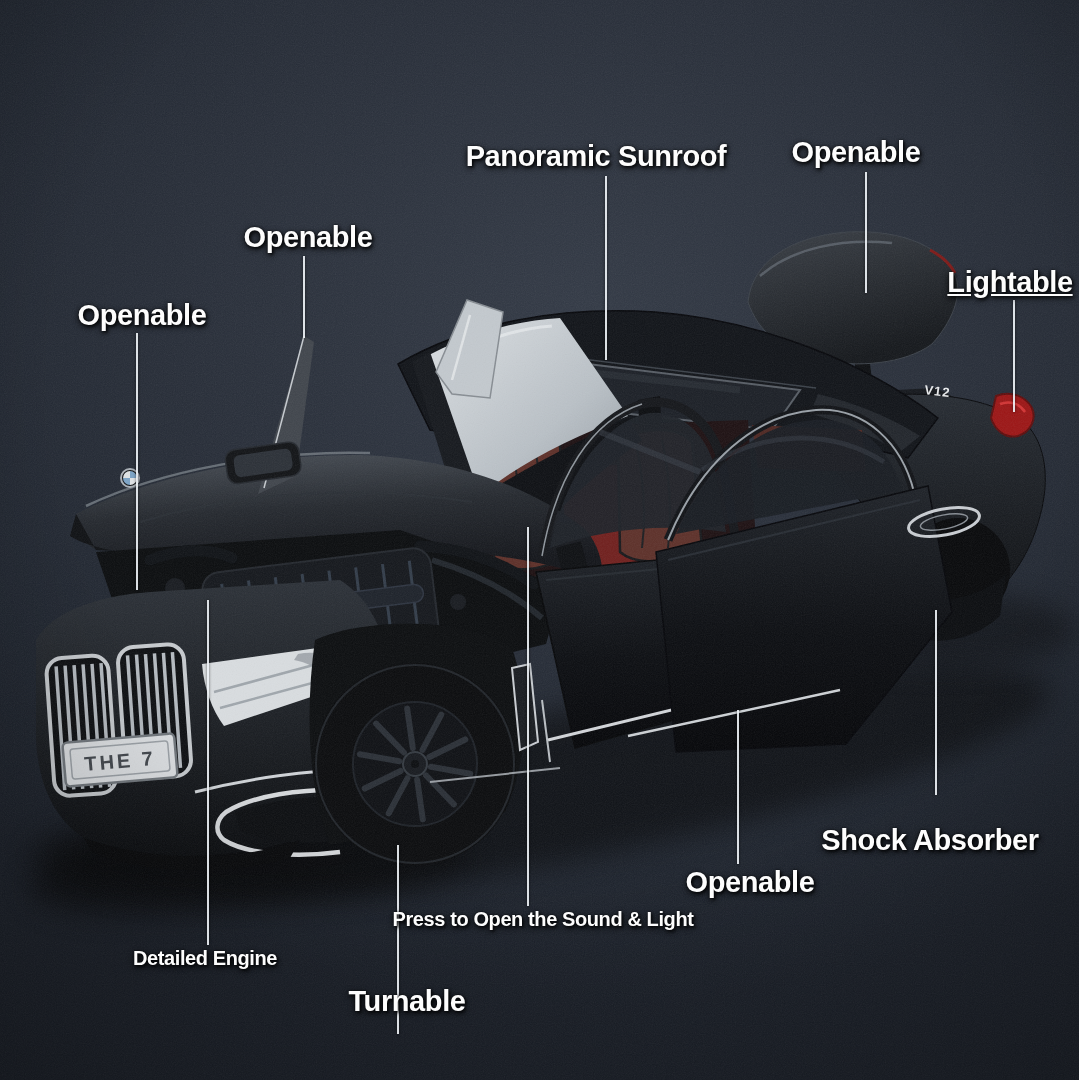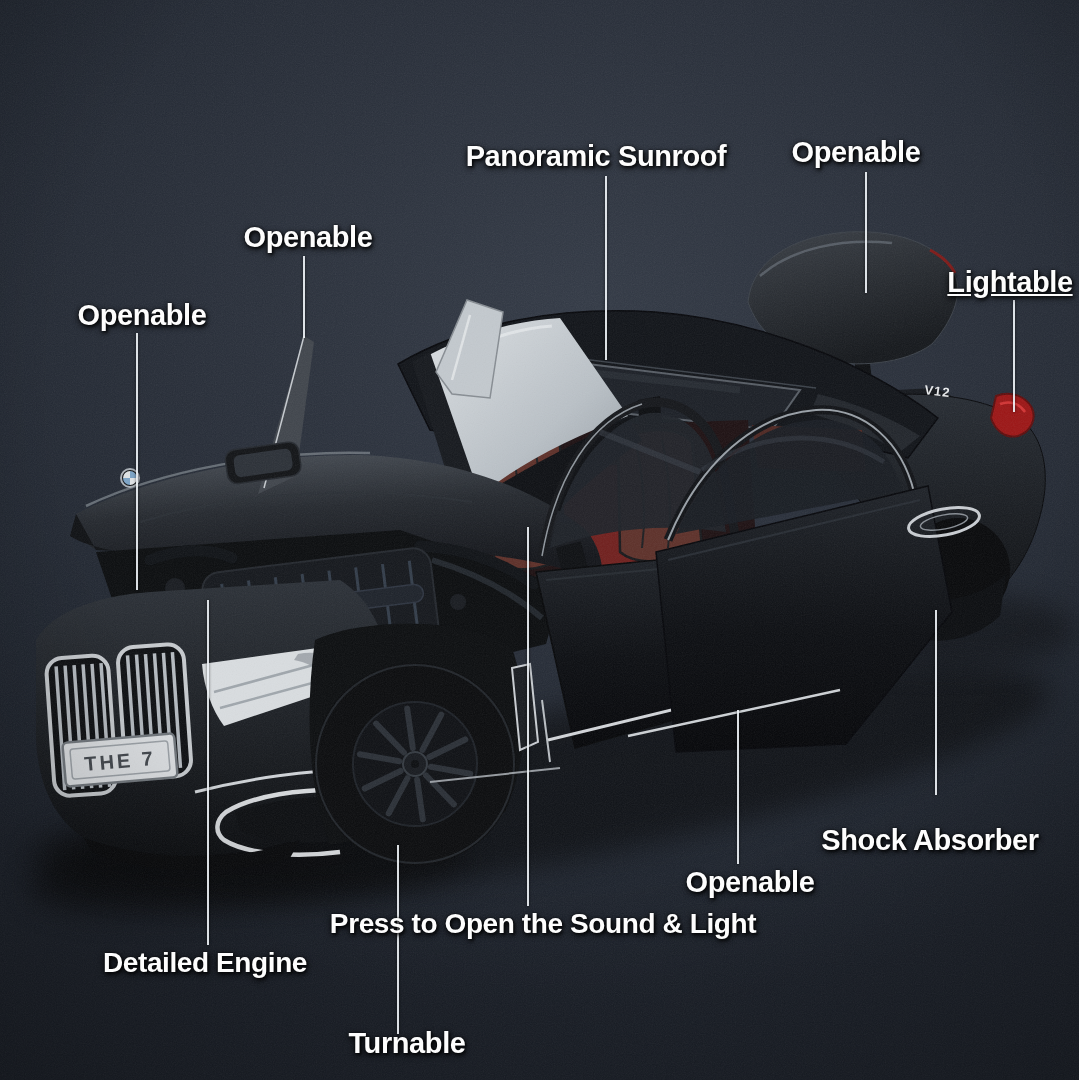--- a/index.html
+++ b/index.html
@@ -8,21 +8,21 @@
     background:
       radial-gradient(ellipse 900px 700px at 54% 28%, #323945 0%, #272d38 45%, #1e242e 78%, #191e27 100%);
     font-family:"Liberation Sans","DejaVu Sans",sans-serif;
   }
   .scene{position:absolute;left:0;top:0;width:1079px;height:1080px;display:block;}
   .label{
     position:absolute;z-index:6;color:#fdfdfd;font-weight:bold;font-size:29px;
     letter-spacing:-0.4px;white-space:nowrap;transform:translateX(-50%);
     text-shadow:0 2px 6px rgba(0,0,0,.9),0 0 2px rgba(0,0,0,.7),2px 2px 3px rgba(0,0,0,.6);
   }
-  .label.small{font-size:28px;}
+  .label.small{font-size:20px;}
   .leader{
     position:absolute;z-index:5;width:2px;background:rgba(237,241,245,.92);
     box-shadow:0 0 3px rgba(0,0,0,.6);
   }
 </style>
 </head>
 <body>
 
 <div class="stage">
 
@@ -267,15 +267,15 @@
 
   <div class="label" style="left:596px;top:140px;">Panoramic Sunroof</div>
   <div class="label" style="left:856px;top:136px;">Openable</div>
   <div class="label" style="left:308px;top:221px;">Openable</div>
   <div class="label" style="left:142px;top:299px;">Openable</div>
   <div class="label" style="left:1010px;top:266px;text-decoration:underline;">Lightable</div>
   <div class="label" style="left:930px;top:797px;margin-top:27px;">Shock Absorber</div>
   <div class="label" style="left:750px;top:866px;">Openable</div>
   <div class="label small" style="left:543px;top:908px;">Press to Open the Sound &amp; Light</div>
   <div class="label small" style="left:205px;top:947px;text-align:center;">Detailed Engine</div>
-  <div class="label" style="left:407px;top:985px;margin-top:42px;">Turnable</div>
+  <div class="label" style="left:407px;top:985px;">Turnable</div>
 
 </div>
 
 </body></html>

